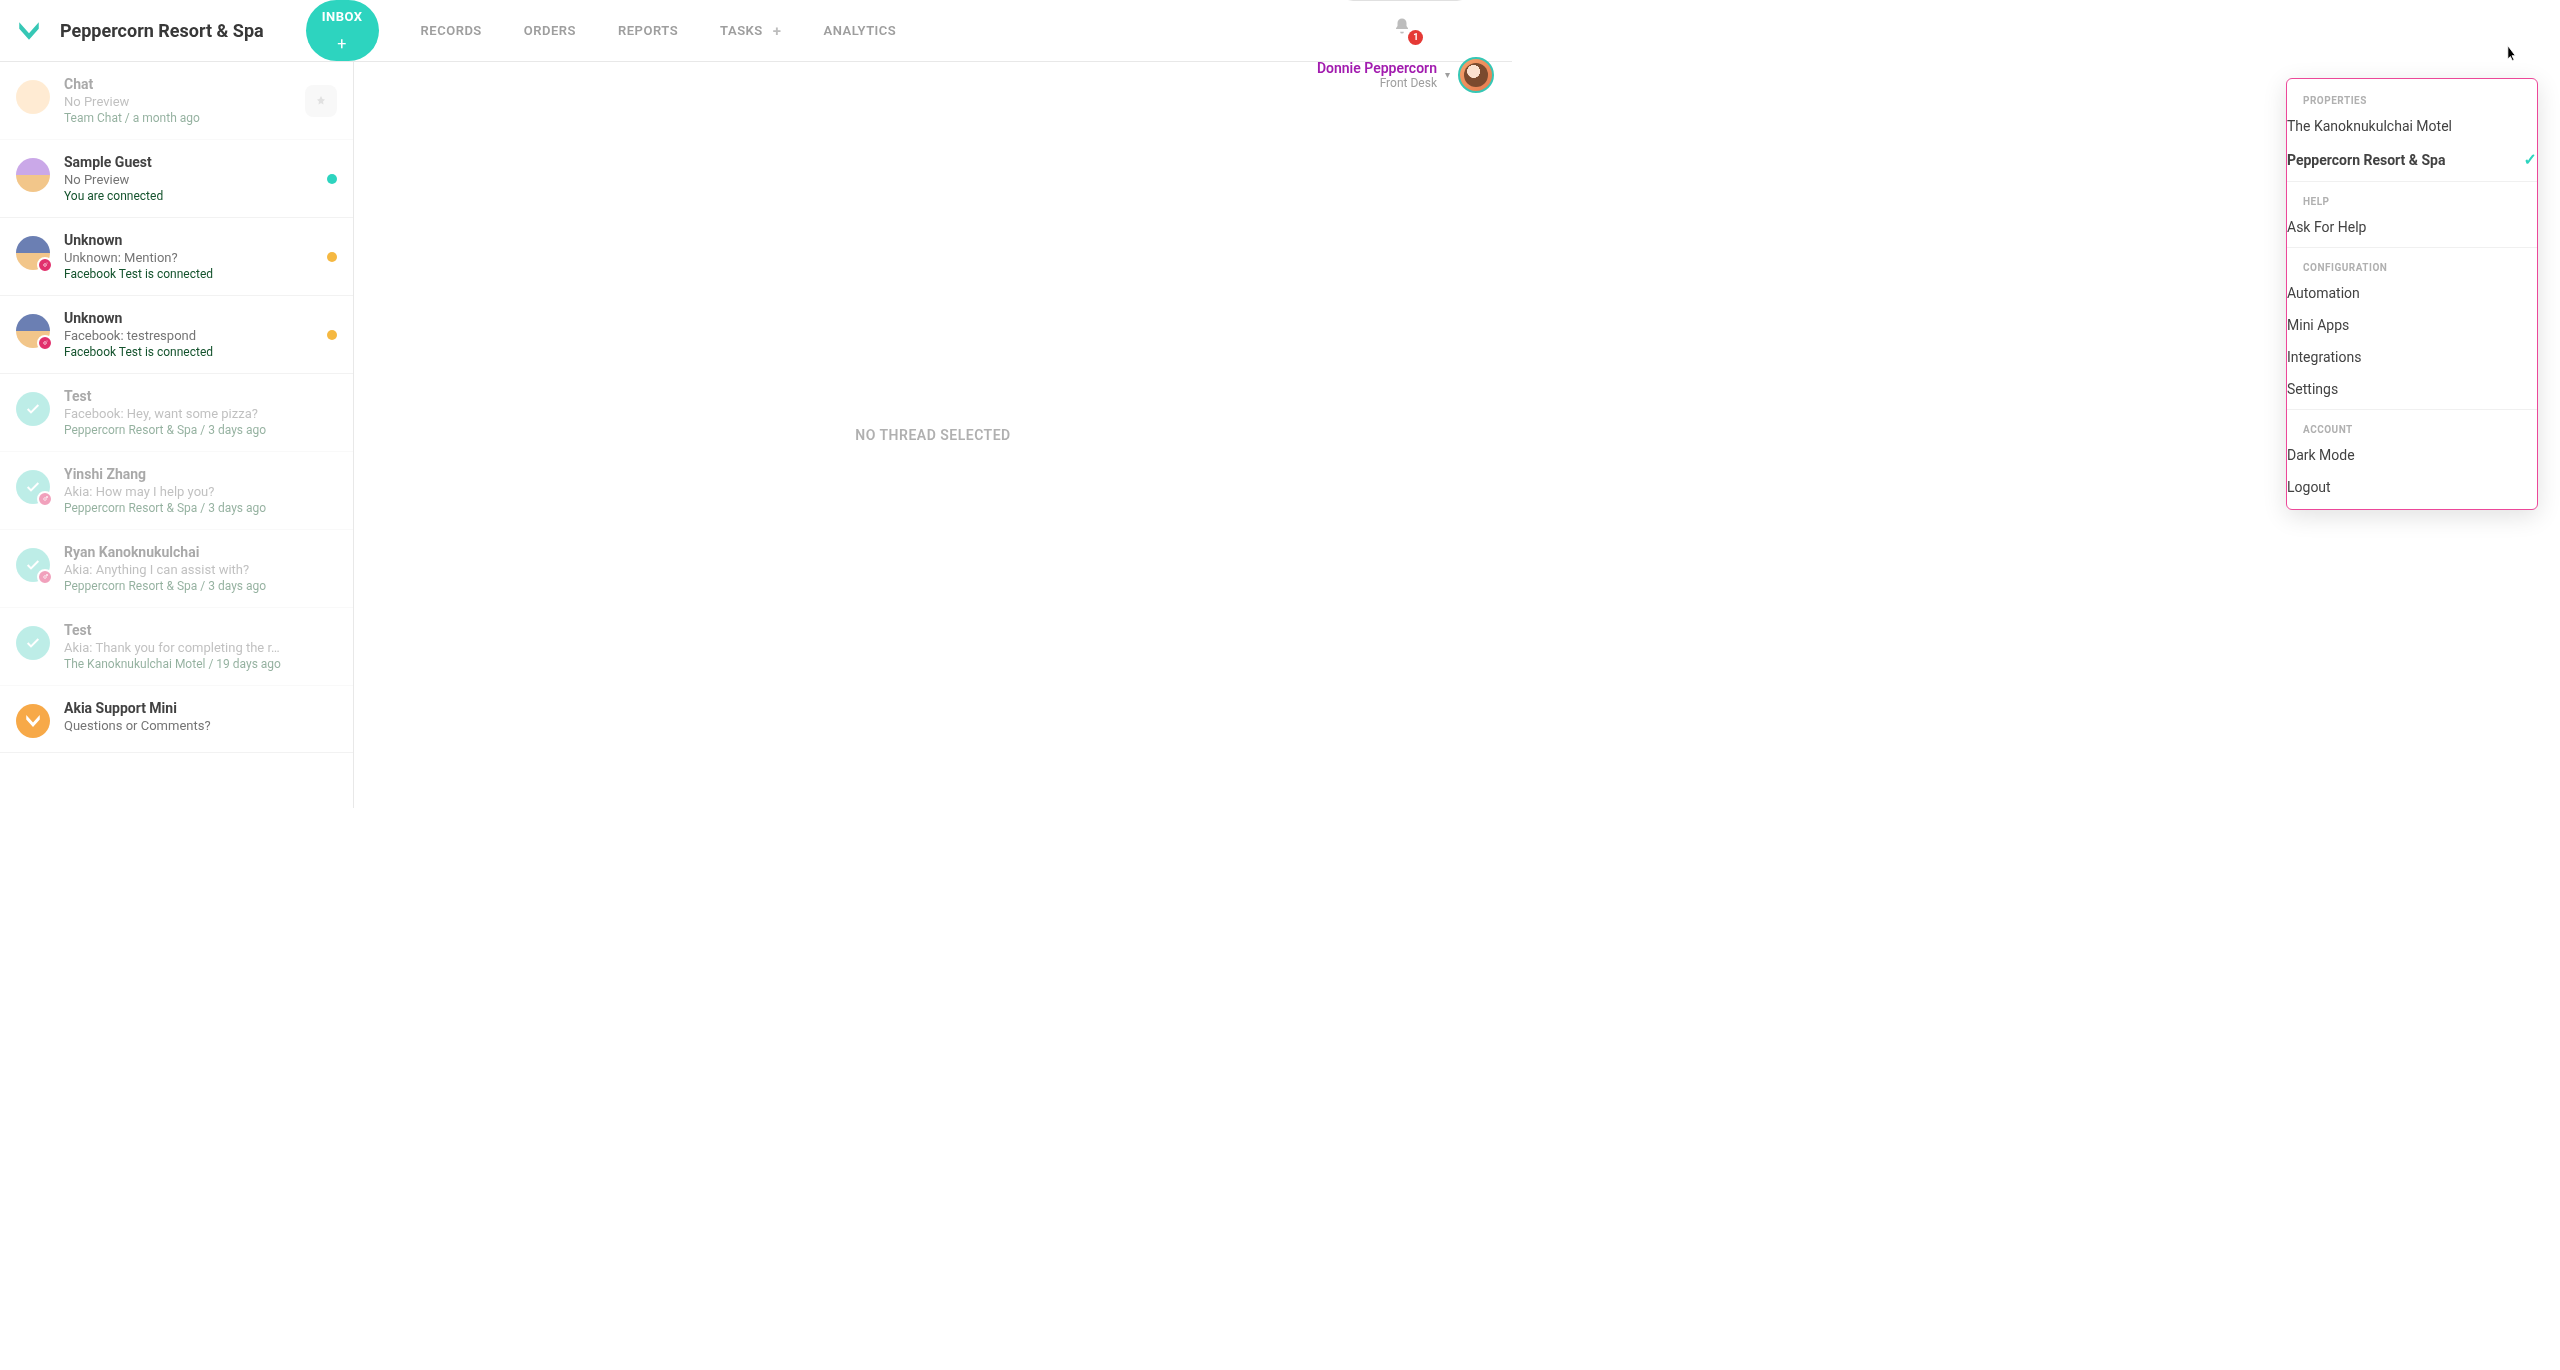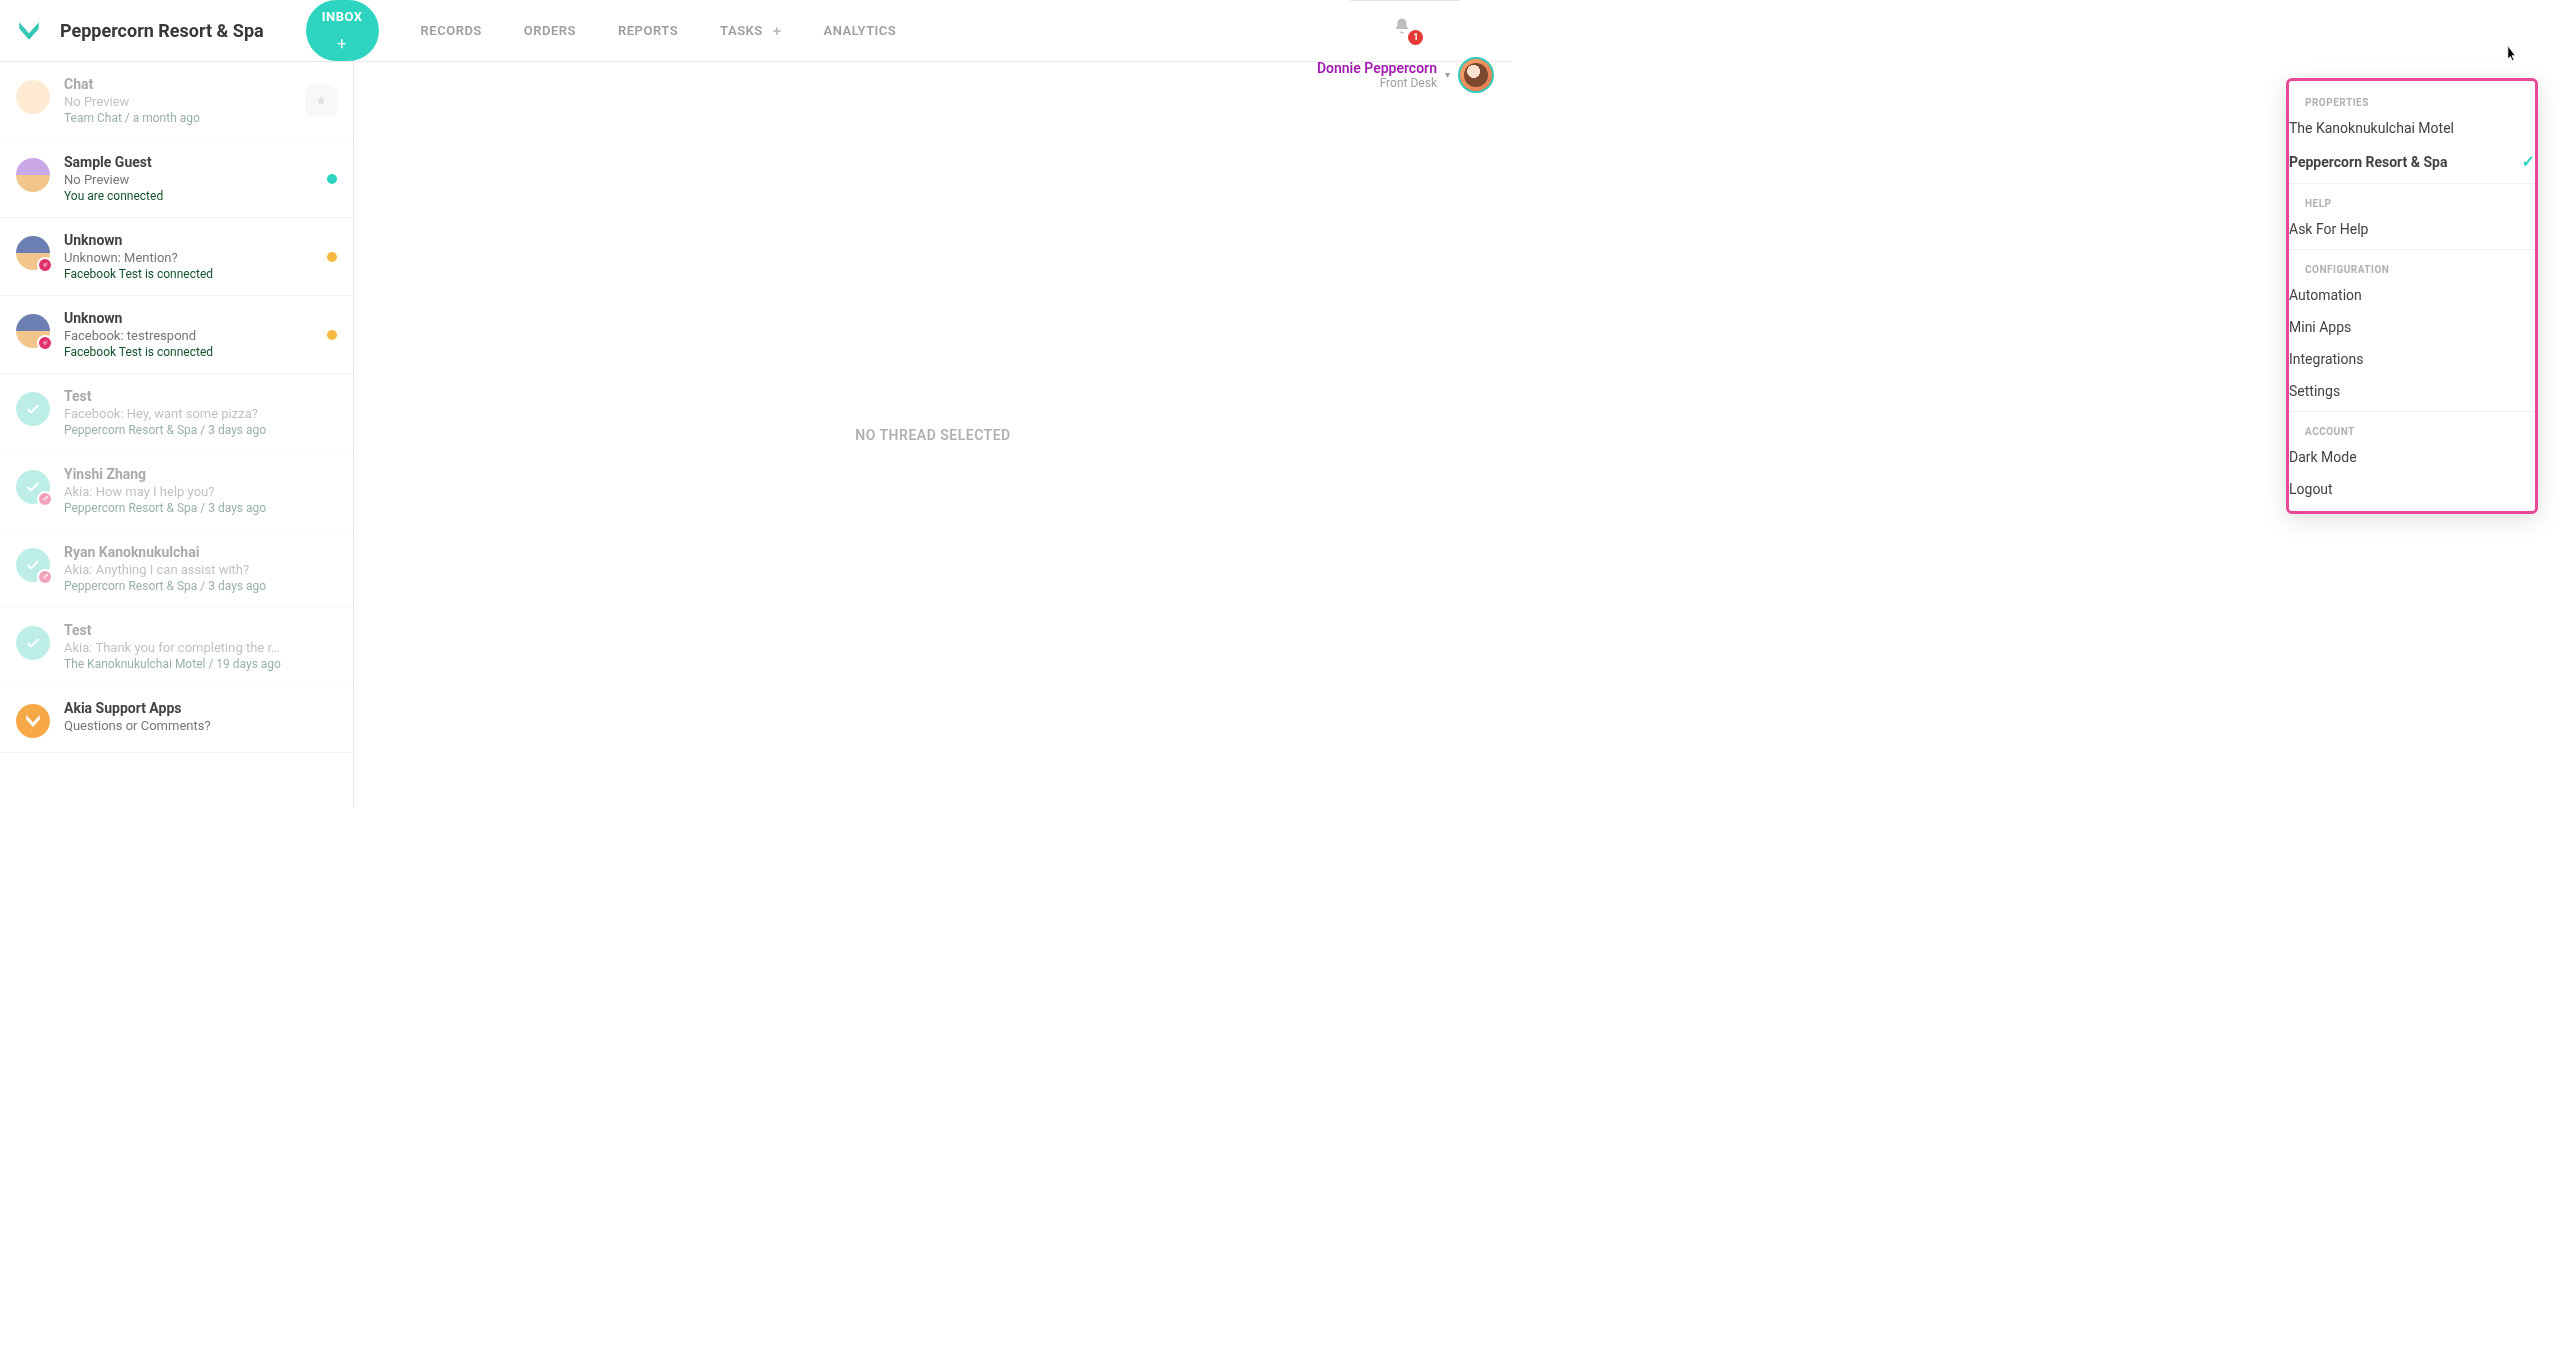--- a/index.html
+++ b/index.html
@@ -60,21 +60,21 @@
 .thread-right { display:flex; align-items:center; }
 .pin { width:32px;height:32px;border-radius:8px;background:#f0f0f0;display:flex;align-items:center;justify-content:center; }
 .pin svg { width:12px;height:12px;fill:#bdbdbd; }
 .dot { width:10px;height:10px;border-radius:50%; }
 .dot-teal { background:#2dd4bf; }
 .dot-amber { background:#f5b841; }
 
 .main { flex:1; display:flex; align-items:center; justify-content:center; position:relative; }
 .empty { font-size:14px; font-weight:600; letter-spacing:0.5px; color:#b0b0b0; }
 
-.dropdown { position:absolute; top:78px; right:22px; width:252px; background:#fff; border:3px solid #ec4899; border-radius:6px; box-shadow:0 6px 24px rgba(0,0,0,0.12); padding:6px 0; z-index:10; }
+.dropdown { position:absolute; top:78px; right:22px; width:252px; background:#fff; border:1px solid #ec4899; border-radius:6px; box-shadow:0 6px 24px rgba(0,0,0,0.12); padding:6px 0; z-index:10; }
 .dd-section { font-size:10px; font-weight:700; letter-spacing:0.5px; color:#b0b0b0; padding:10px 16px 4px; }
 .dd-item { font-size:14px; color:#424242; padding:8px 0; cursor:pointer; display:flex; align-items:center; justify-content:space-between; }
 .dd-item.active { font-weight:700; }
 .dd-item .check { color:#2dd4bf; font-size:16px; font-weight:700; }
 .dd-div { border-top:1px solid #f0f0f0; margin:4px 0; }
 
 .cursor { position:absolute; top:44px; right:38px; z-index:20; pointer-events:none; }
 .cursor svg { width:20px;height:20px; }
 </style>
 </head>
@@ -255,21 +255,21 @@
           </div>
           <div class="thread-right"></div>
         </div>
         <div class="thread">
           <div class="avatar av-logo">
             <svg viewBox="0 0 24 24">
               <path d="M3 4 L12 14 L21 4 L21 10 L12 20 L3 10 Z" fill="#fff"></path>
             </svg>
           </div>
           <div class="thread-text">
-            <div class="thread-name">Akia Support Apps</div>
+            <div class="thread-name">Akia Support Mini</div>
             <div class="thread-preview">Questions or Comments?</div>
           </div>
           <div class="thread-right"></div>
         </div>
       </div>
     <div class="main">
       <div class="empty">NO THREAD SELECTED</div>
     </div>
   </div>
 

